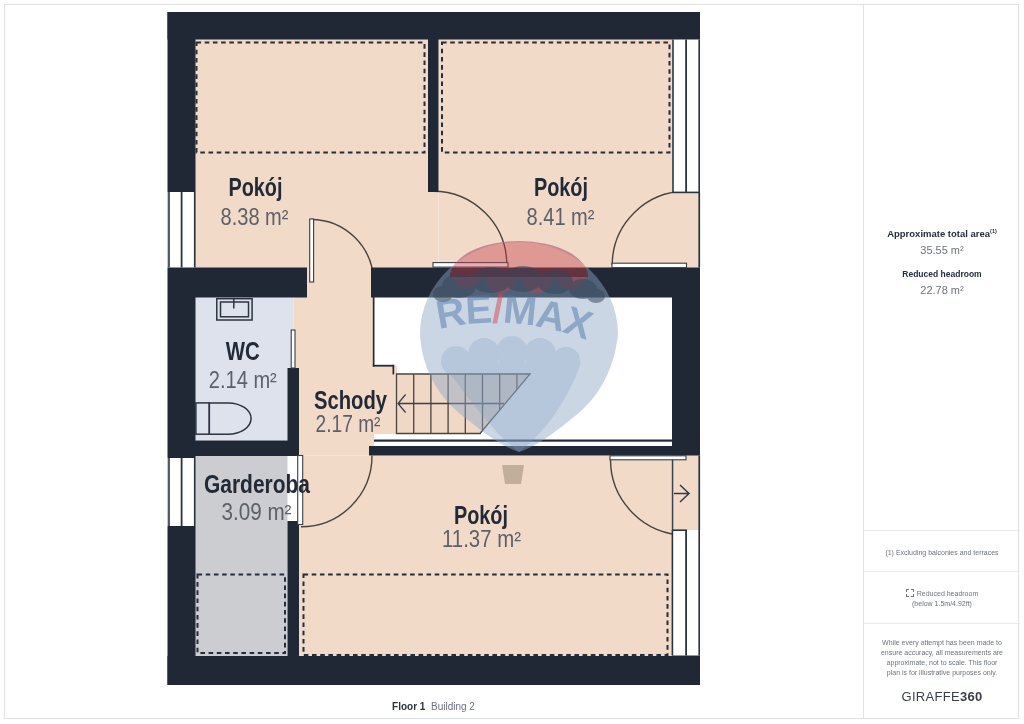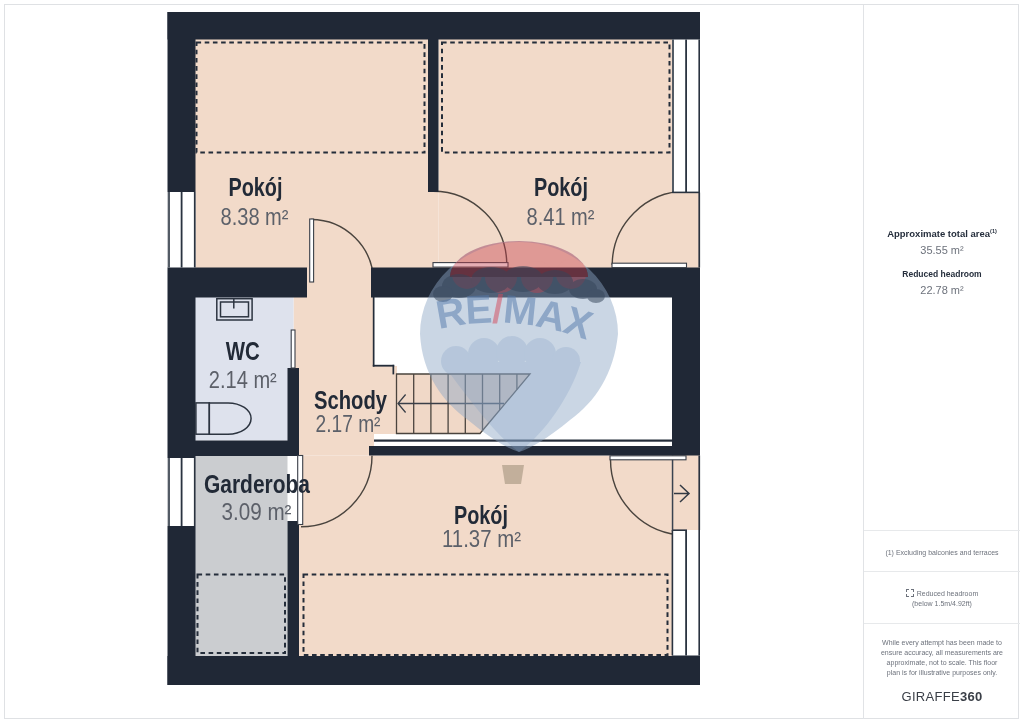--- a/index.html
+++ b/index.html
@@ -193,13 +193,14 @@
 
   <div class="hline" style="top:530px;"></div>
   <div class="hline" style="top:571px;"></div>
   <div class="hline" style="top:623px;"></div>
 
   <div class="sb fn" style="top:549px;">(1) Excluding balconies and terraces</div>
   <div class="sb fn" style="top:589px;line-height:10px;"><span style="display:inline-block;width:6px;height:6px;border:1px dashed #6d727c;vertical-align:-1px;margin-right:3px;"></span>Reduced headroom<br>(below 1.5m/4.92ft)</div>
   <div class="sb fn" style="top:638px;line-height:10px;width:136px;left:874px;">While every attempt has been made to<br>ensure accuracy, all measurements are<br>approximate, not to scale. This floor<br>plan is for illustrative purposes only.</div>
   <div class="sb" style="top:689px;font-size:13px;color:#3a3f47;letter-spacing:0.3px;">GIRAFFE<b>360</b></div>
 
+  <div style="position:absolute;left:0px;top:701px;width:867px;text-align:center;font-size:10px;color:#6b7280;"><span style="color:#2b3340;font-weight:bold;">Floor 1</span>&nbsp;&nbsp;Building 2</div>
 </div>
 
 </body></html>

